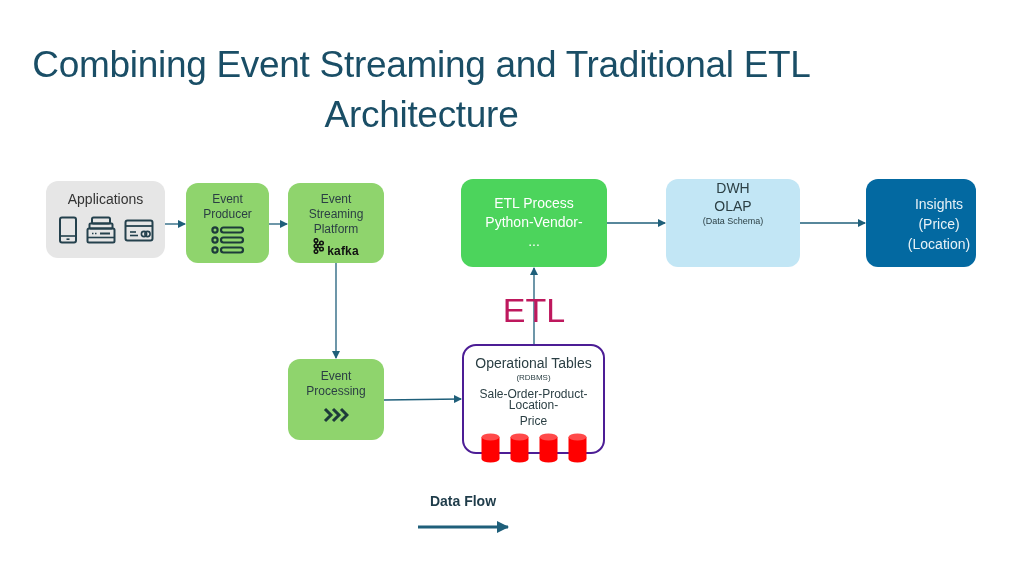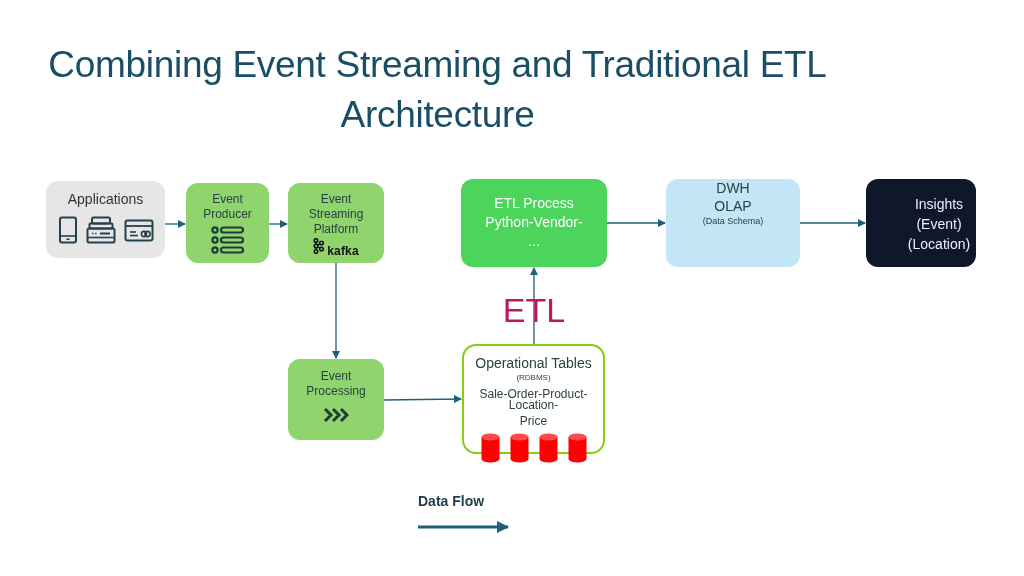--- a/index.html
+++ b/index.html
@@ -2,21 +2,21 @@
 <html><head>
 <meta charset="utf-8">
 <style>
   html, body { margin: 0; padding: 0; }
   body {
     width: 1024px; height: 576px; position: relative; overflow: hidden;
     background: #ffffff;
     font-family: "Liberation Sans", "DejaVu Sans", sans-serif;
   }
   .title {
-    position: absolute; left: 16px; top: 40px; width: 843px;
+    position: absolute; left: 0; top: 40px; width: 843px;
     text-align: center; color: #1a4e66;
     font-size: 37px; line-height: 50px; letter-spacing: -0.3px;
   }
   .box {
     position: absolute; box-sizing: border-box; border-radius: 12px;
     display: flex; flex-direction: column; align-items: center;
     text-align: center;
   }
   .lbl { font-size: 12px; line-height: 15px; color: #2b3f44; }
   .apps { left: 46px; top: 181px; width: 119px; height: 77px; background: #e6e6e6; padding-top: 9px; }
@@ -24,33 +24,33 @@
   .apps .icons { display: flex; gap: 8px; margin-top: 8px; }
   .green { background: #8fd46d; }
   .producer { left: 186px; top: 183px; width: 83px; height: 80px; padding-top: 9px; }
   .streaming { left: 288px; top: 183px; width: 96px; height: 80px; padding-top: 9px; }
   .processing { left: 288px; top: 359px; width: 96px; height: 81px; padding-top: 10px; }
   .etlproc { left: 461px; top: 179px; width: 146px; height: 88px; background: #4cd45c; padding-top: 15px; align-items: center; }
   .etlproc .lbl { color: #ffffff; font-size: 14px; line-height: 19px; }
   .dwh { left: 666px; top: 179px; width: 134px; height: 88px; background: #c2e6f5; }
   .dwh .big { font-size: 14px; line-height: 18px; color: #2b3f44; }
   .dwh .small { font-size: 9px; line-height: 12px; color: #2b3f44; }
-  .insights { left: 866px; top: 179px; width: 110px; height: 88px; background: #0f172a; padding-top: 15px; padding-left: 36px; }
+  .insights { left: 866px; top: 179px; width: 110px; height: 88px; background: #0369a1; padding-top: 15px; padding-left: 36px; }
   .insights .lbl { color: #e8f2f7; font-size: 14px; line-height: 20px; }
-  .optables { left: 462px; top: 344px; width: 143px; height: 110px; background: #fff; border: 2px solid #84cc16; border-radius: 14px; padding-top: 9px; }
+  .optables { left: 462px; top: 344px; width: 143px; height: 110px; background: #fff; border: 2px solid #4c1d95; border-radius: 14px; padding-top: 9px; }
   .optables .big { font-size: 14px; line-height: 17px; color: #2b3f44; }
   .optables .small { font-size: 8px; line-height: 12px; color: #2b3f44; }
   .optables .mid { font-size: 12px; line-height: 11px; color: #2b3f44; margin-top: 5px; }
   .cyls { display: flex; gap: 10px; margin-top: 6px; }
   .etl-label {
     position: absolute; left: 500px; top: 290px; width: 68px; text-align: center;
     font-size: 34px; line-height: 40px; color: #be185d; z-index: 2;
   }
   .legend-label {
-    position: absolute; left: 418px; top: 493px; width: 90px; text-align: left;
+    position: absolute; left: 418px; top: 493px; width: 90px; text-align: center;
     font-size: 14px; font-weight: bold; color: #1f3c4a;
   }
   svg.overlay { position: absolute; left: 0; top: 0; }
 </style>
 </head>
 <body>
 
 <div class="title">
   <div>Combining Event Streaming and Traditional ETL</div>
   <div>Architecture</div>
@@ -170,21 +170,21 @@
 </div>
 
 <div class="box dwh">
   <div class="big">DWH</div>
   <div class="big">OLAP</div>
   <div class="small">(Data Schema)</div>
 </div>
 
 <div class="box insights">
   <div class="lbl">Insights</div>
-  <div class="lbl">(Event)</div>
+  <div class="lbl">(Price)</div>
   <div class="lbl">(Location)</div>
 </div>
 
 <div class="etl-label">ETL</div>
 
 <div class="box optables">
   <div class="big">Operational Tables</div>
   <div class="small">(RDBMS)</div>
   <div class="mid">Sale-Order-Product-Location-</div>
   <div class="mid">Price</div>

